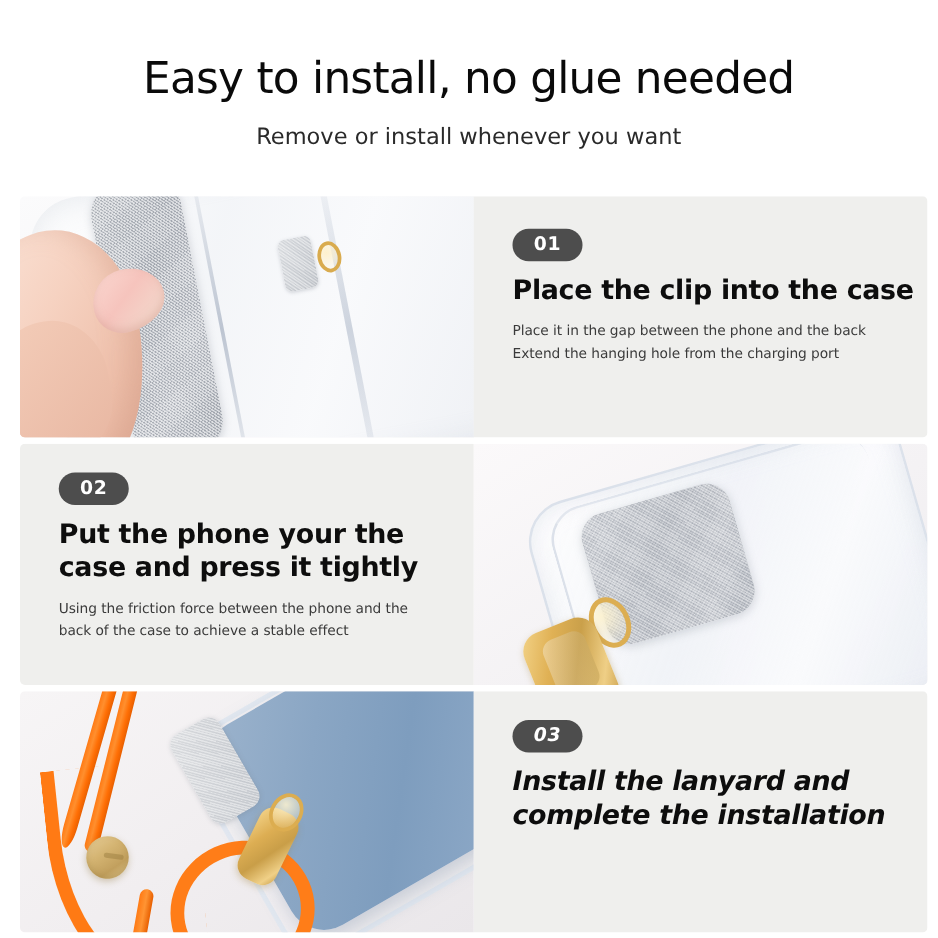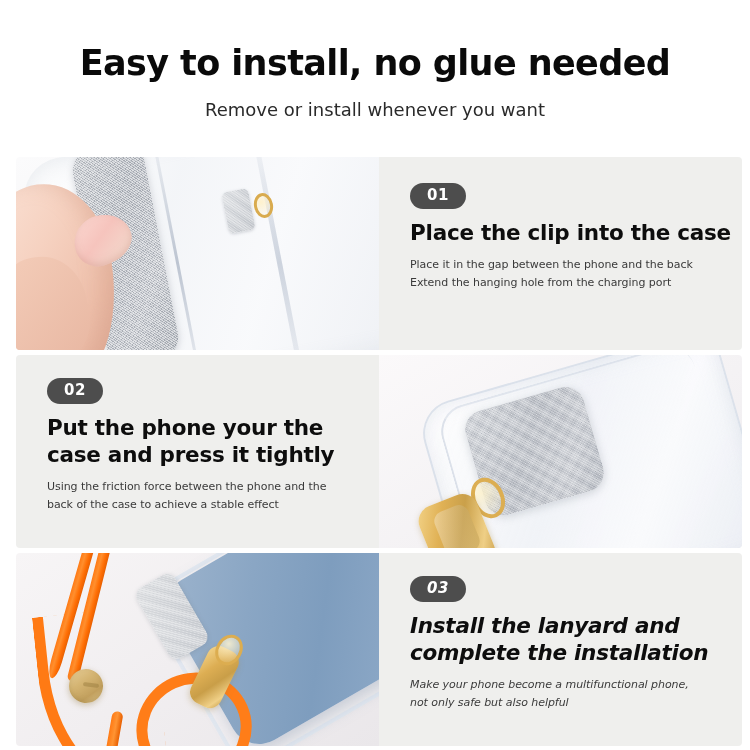--- a/index.html
+++ b/index.html
@@ -23,21 +23,21 @@
     box-sizing: border-box;
   }
 
   
   .header {
     padding-top: 44px;
     text-align: center;
   }
   .main-title {
     font-size: 35px;
-    font-weight: 700;
+    font-weight: 400;
     letter-spacing: -0.6px;
     color: #0a0a0a;
     line-height: 1.12;
     margin: 0;
   }
   .sub-title {
     font-size: 18px;
     font-weight: 400;
     color: #2a2a2a;
     margin: 16px 0 0 0;
@@ -503,22 +503,18 @@
           <div class="bead-mark"></div>
         </div>
       </div>
 
       <div class="cell textcell two-line">
         <div class="badge">03</div>
         <h2 class="step-title">
           <span style="display: block;">Install the lanyard and</span>
           <span style="display: block;">complete the installation</span>
         </h2>
-        <p class="step-desc">
-          <span>Make your phone become a multifunctional phone,</span>
-          <span>not only safe but also helpful</span>
-        </p>
       </div>
 
     </div>
 
   </div>
 </div>
 
 </body></html>

